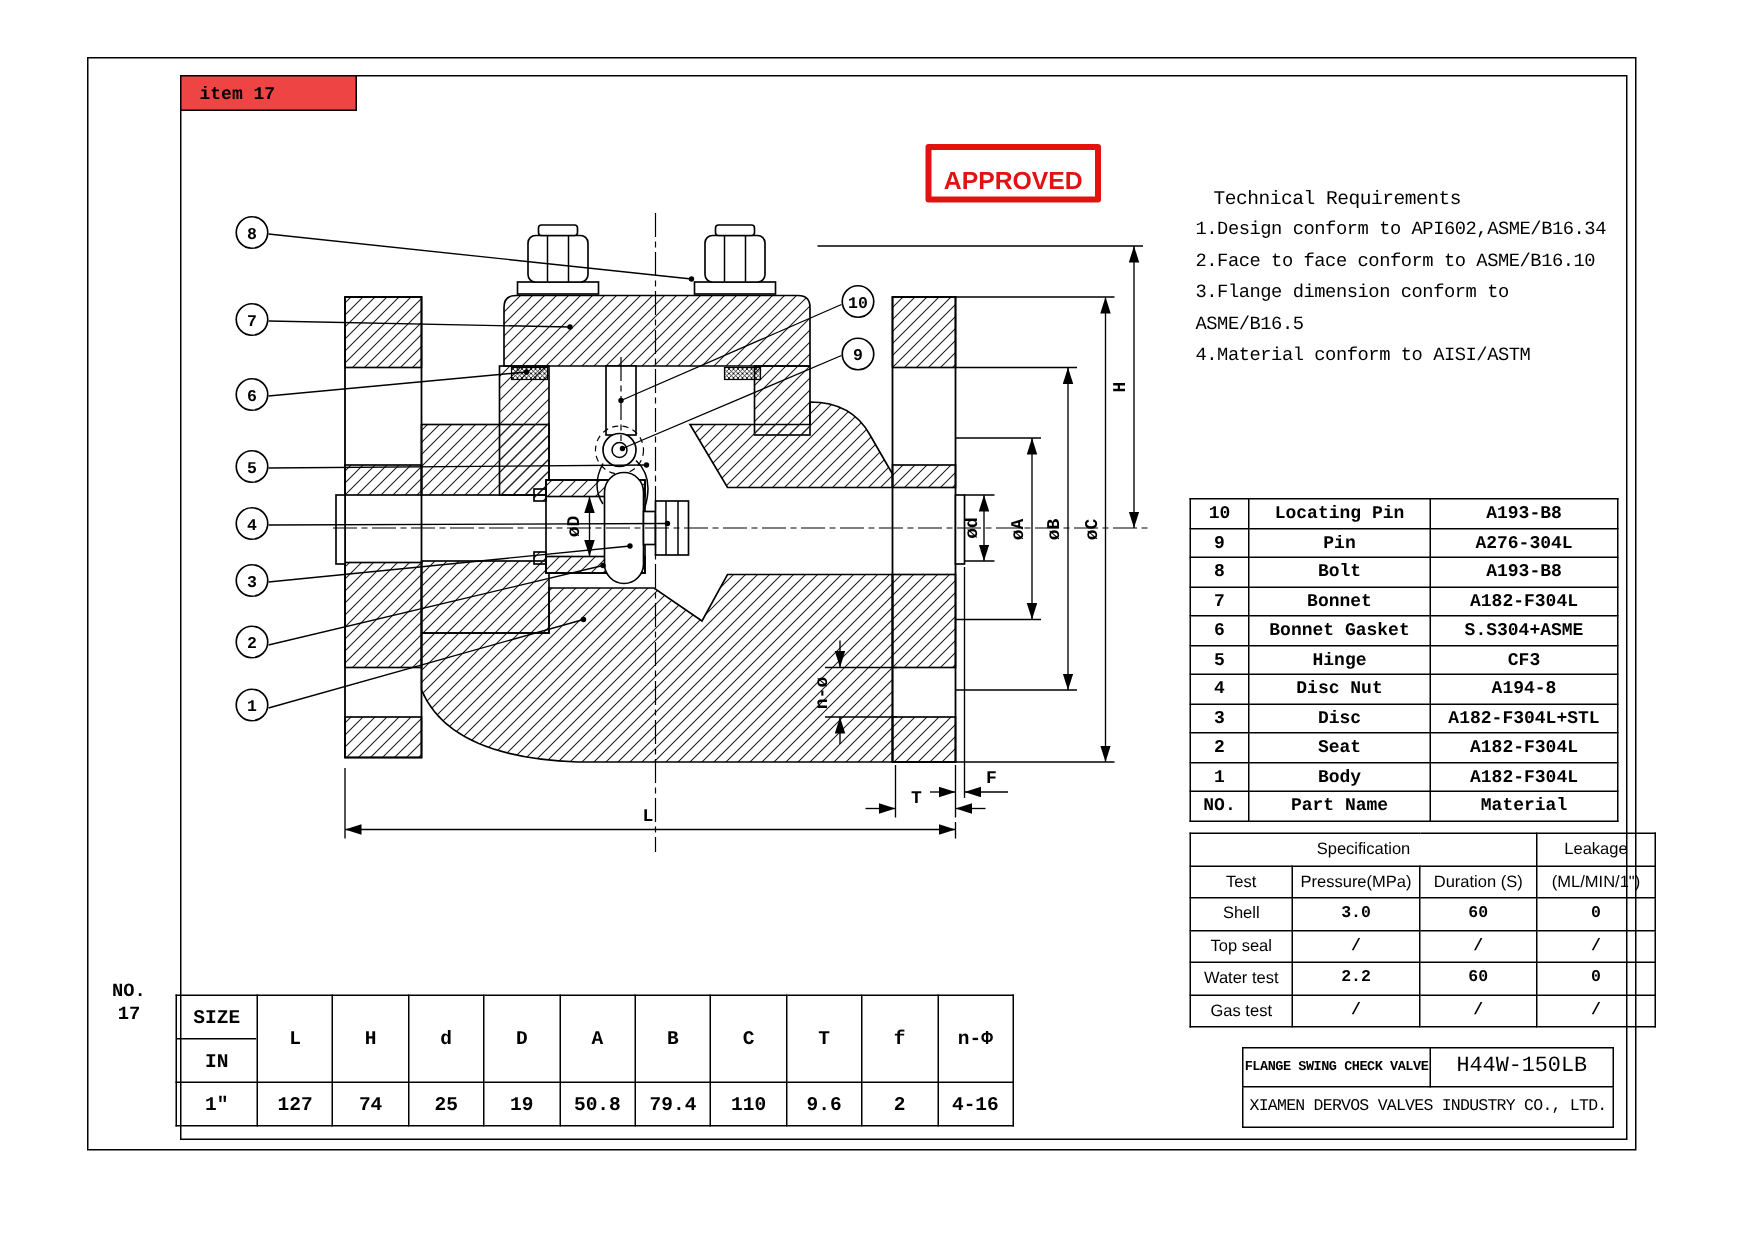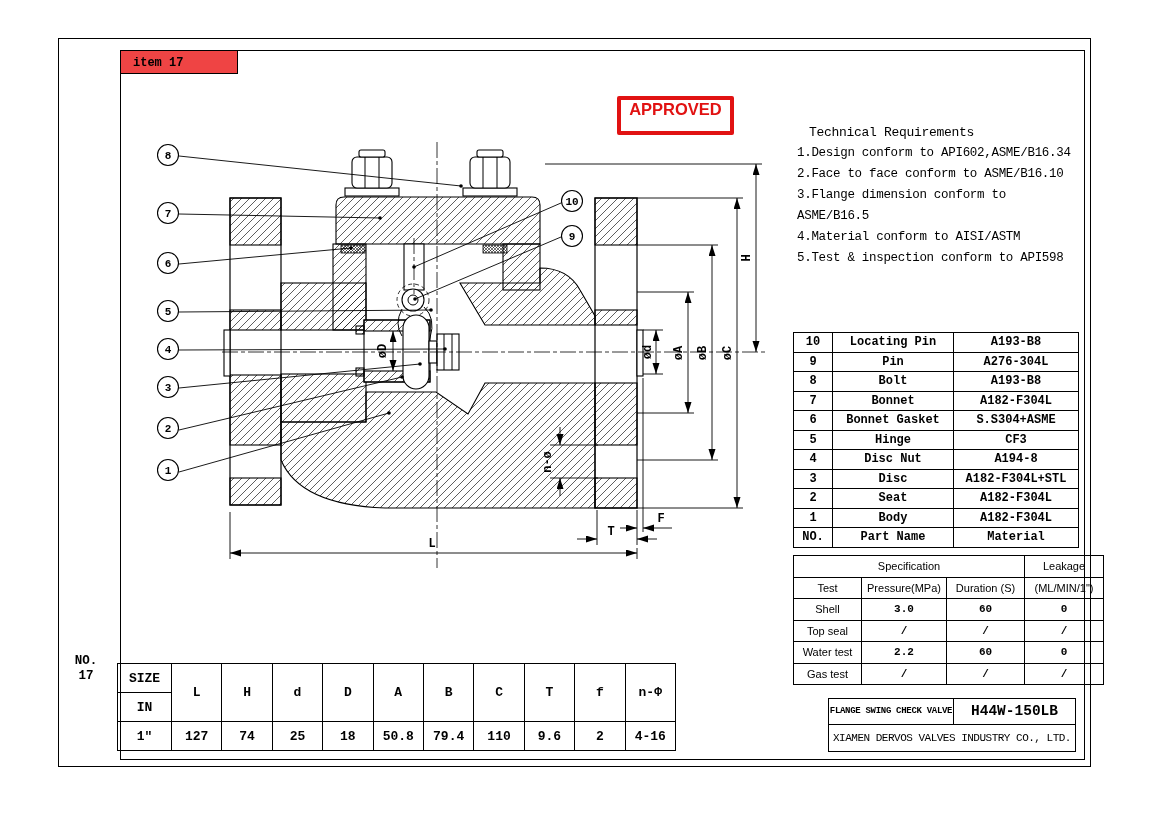--- a/index.html
+++ b/index.html
@@ -7,39 +7,39 @@
          font-family:"Liberation Mono",monospace;color:#000;}
   .abs{position:absolute;}
   
   #outer-border{left:58px;top:38px;width:1031px;height:727px;border:1.6px solid #000;}
   #inner-frame{left:120px;top:50px;width:963px;height:708px;border:1.6px solid #000;}
   #item-box{left:120px;top:50px;width:118px;height:24px;border:1.6px solid #000;background:#ef4444;
             font-weight:bold;font-size:12px;line-height:24px;padding-left:12px;box-sizing:border-box;}
   #sheet-no{left:68px;top:654px;width:36px;text-align:center;font-weight:bold;font-size:12.5px;line-height:15px;}
   
   #stamp{left:617px;top:96px;width:117px;height:39px;border:4px solid #e11212;border-radius:2px;
-         box-sizing:border-box;display:flex;align-items:flex-start;justify-content:center;
+         box-sizing:border-box;display:flex;align-items:flex-end;justify-content:center;
          font-family:"Liberation Sans",sans-serif;font-weight:bold;font-size:16.5px;color:#e11212;background:#fff;}
   
   #techreq{left:797px;top:122px;width:288px;font-size:12.5px;line-height:21px;letter-spacing:-0.3px;}
   #techreq .tr-title{font-size:13px;margin-left:12px;}
   
   table{border-collapse:collapse;table-layout:fixed;}
   td{border:1.3px solid #000;text-align:center;padding:0;overflow:hidden;white-space:nowrap;}
   #parts-table{left:793px;top:332px;}
   #parts-table table{width:285px;border:1.6px solid #000;}
   #parts-table td{height:18.5px;font-weight:bold;font-size:12px;}
   #spec-table{left:793px;top:555px;}
   #spec-table table{width:310px;border:1.6px solid #000;}
   #spec-table td{height:20.5px;font-family:"Liberation Sans",sans-serif;font-size:11px;font-weight:normal;}
   #spec-table td.v{font-family:"Liberation Mono",monospace;font-weight:bold;font-size:11px;}
   #title-block{left:828px;top:698px;}
   #title-block table{width:247px;border:1.6px solid #000;}
   #title-block .tb-product{height:24.5px;font-weight:bold;font-size:9px;letter-spacing:-0.3px;}
-  #title-block .tb-model{height:24.5px;font-weight:bold;font-size:14.5px;}
+  #title-block .tb-model{height:24.5px;font-weight:normal;font-size:14.5px;}
   #title-block .tb-company{height:26px;font-weight:normal;font-size:11px;letter-spacing:-0.5px;}
   #dim-table{left:117px;top:663px;}
   #dim-table table{width:559px;border:1.6px solid #000;}
   #dim-table td{font-weight:bold;font-size:13px;}
   #dim-table .hdr{height:57px;}
   #dim-table .val{height:29px;}
   .size-split{display:flex;flex-direction:column;height:57px;}
   .size-split div{flex:1;display:flex;align-items:center;justify-content:center;}
   .size-split div:first-child{border-bottom:1.3px solid #000;}
   
@@ -74,21 +74,20 @@
   <div class="abs" id="stamp">
     <span>APPROVED</span>
   </div>
 
   <div class="abs" id="techreq">
     <div class="tr-title">Technical Requirements</div>
     <div>1.Design conform to API602,ASME/B16.34</div>
     <div>2.Face to face conform to ASME/B16.10</div>
     <div>3.Flange dimension conform to ASME/B16.5</div>
     <div>4.Material conform to AISI/ASTM</div>
-    <div>5.Test &amp; inspection conform to API598</div>
   </div>
 
   <svg class="abs" id="draw" width="1166" height="824" viewBox="0 0 1166 824" xmlns="http://www.w3.org/2000/svg">
     <defs>
       <pattern id="h" width="8" height="8" patternUnits="userSpaceOnUse">
         <path d="M0,8 L8,0 M-1,1 L1,-1 M7,9 L9,7" stroke="#1a1a1a" stroke-width="0.7"></path>
       </pattern>
       <pattern id="g" width="3" height="3" patternUnits="userSpaceOnUse">
         <path d="M0,3 L3,0 M0,0 L3,3" stroke="#000" stroke-width="0.55"></path>
       </pattern>
@@ -418,21 +417,21 @@
         <td>C</td>
         <td>T</td>
         <td>f</td>
         <td>n-Φ</td>
       </tr>
       <tr class="val">
         <td>1″</td>
         <td>127</td>
         <td>74</td>
         <td>25</td>
-        <td>18</td>
+        <td>19</td>
         <td>50.8</td>
         <td>79.4</td>
         <td>110</td>
         <td>9.6</td>
         <td>2</td>
         <td>4-16</td>
       </tr>
     </tbody>
       </table>
   </div>

